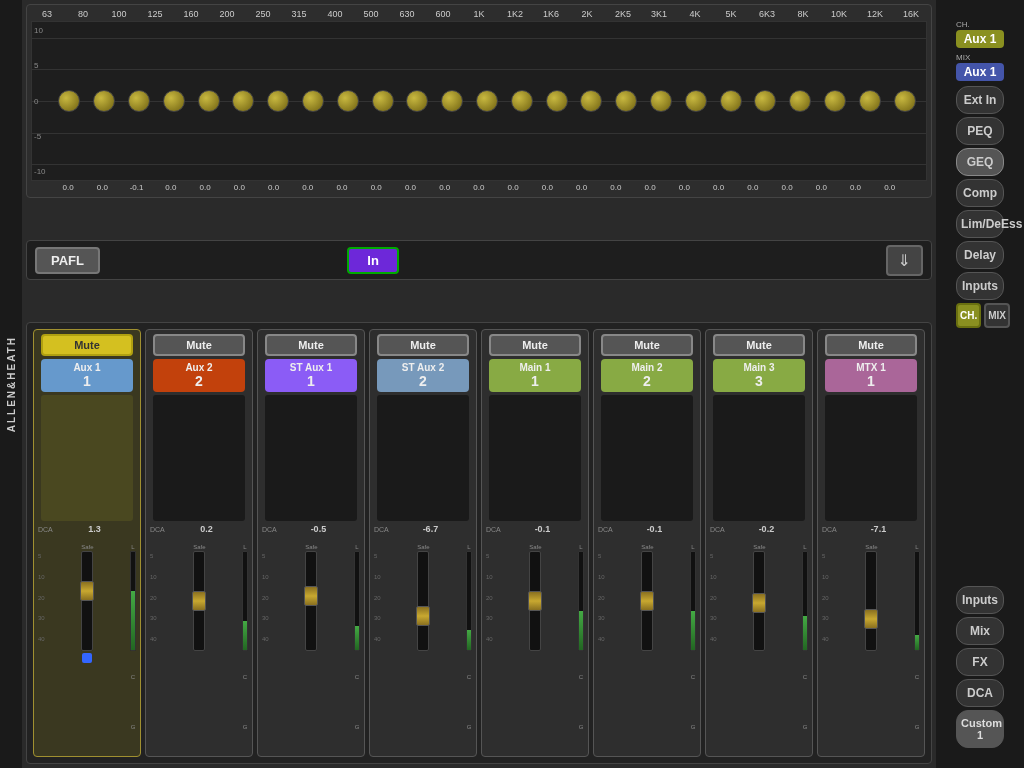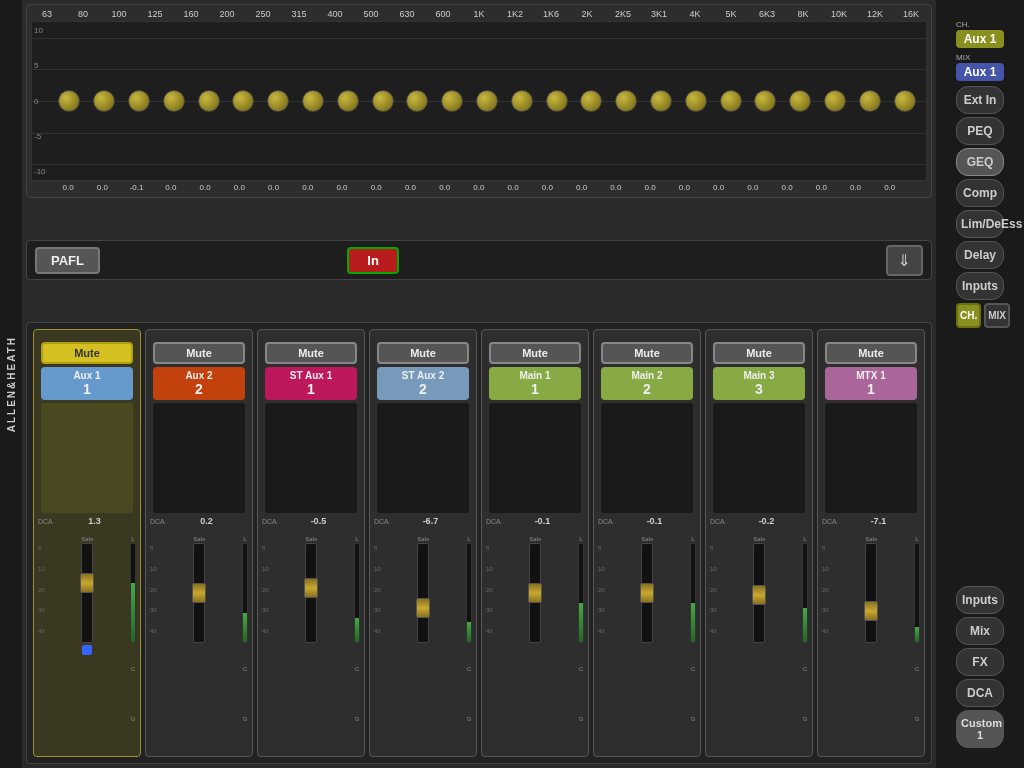--- a/index.html
+++ b/index.html
@@ -148,21 +148,21 @@
       color: #eee;
       border: 2px solid #777;
       border-radius: 4px;
       padding: 4px 14px;
       font-size: 13px;
       font-weight: bold;
       cursor: pointer;
     }
 
     .in-btn {
-      background: #b91c1c;
+      background: #6d28d9;
       color: #fff;
       border: 2px solid #00aa00;
       border-radius: 4px;
       padding: 4px 18px;
       font-size: 13px;
       font-weight: bold;
       cursor: pointer;
       margin: 0 auto;
     }
 
@@ -191,21 +191,21 @@
     }
 
     .channel-strip {
       flex: 1;
       background: #2e2e2e;
       border: 1px solid #555;
       border-radius: 4px;
       display: flex;
       flex-direction: column;
       align-items: center;
-      padding: 12px 2px;
+      padding: 4px 2px;
       min-width: 0;
     }
 
     .channel-strip.active {
       background: #3a3820;
       border-color: #a09030;
     }
 
     .mute-btn {
       width: 90%;
@@ -232,21 +232,21 @@
       border-radius: 4px;
       padding: 3px 2px;
       text-align: center;
       font-size: 10px;
       color: #eee;
       font-weight: bold;
     }
 
     .ch-name-aux1 { background: #6699cc; }
     .ch-name-aux2 { background: #c2410c; }
-    .ch-name-staux1 { background: #be185d; }
+    .ch-name-staux1 { background: #8b5cf6; }
     .ch-name-staux2 { background: #7799bb; }
     .ch-name-main1 { background: #88aa44; }
     .ch-name-main2 { background: #88aa44; }
     .ch-name-main3 { background: #88aa44; }
     .ch-name-mtx1 { background: #aa6699; }
 
     .channel-num {
       font-size: 14px;
       font-weight: bold;
       color: #eee;

